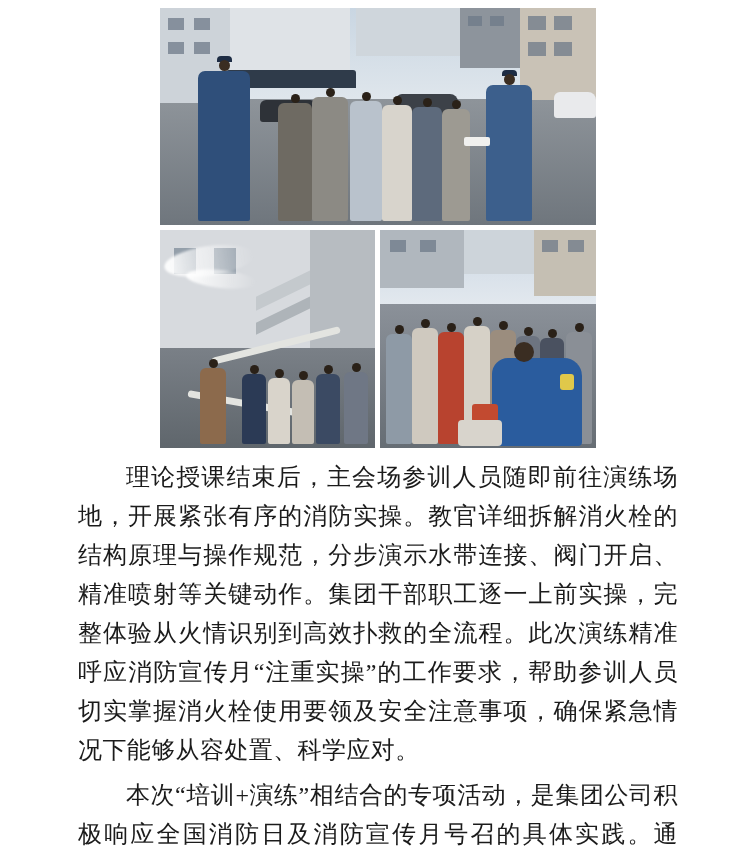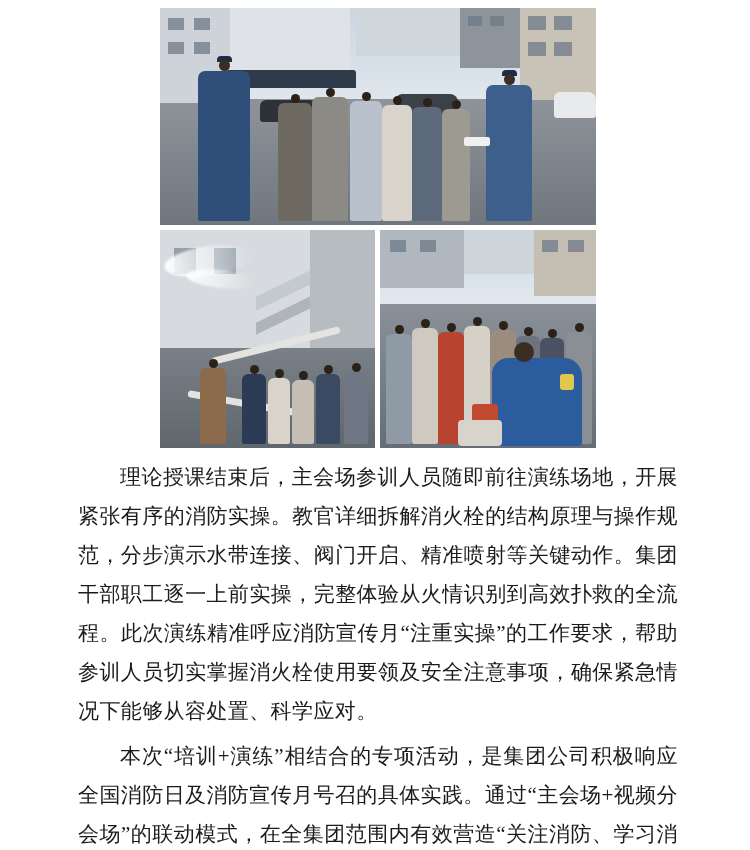--- a/index.html
+++ b/index.html
@@ -152,21 +152,21 @@
 
   
   .article {
     position: absolute;
     left: 78px;
     top: 458px;
     width: 600px;
   }
   .para {
     margin: 0 0 6px 0;
-    font-size: 21px;
+    font-size: 24px;
     line-height: 39px;
     color: #1b1b1b;
     text-align: justify;
     text-justify: inter-ideograph;
     text-indent: 2em;
     letter-spacing: .4px;
     font-family: "Liberation Serif", "DejaVu Serif", serif;
   }
 </style>
 </head>

